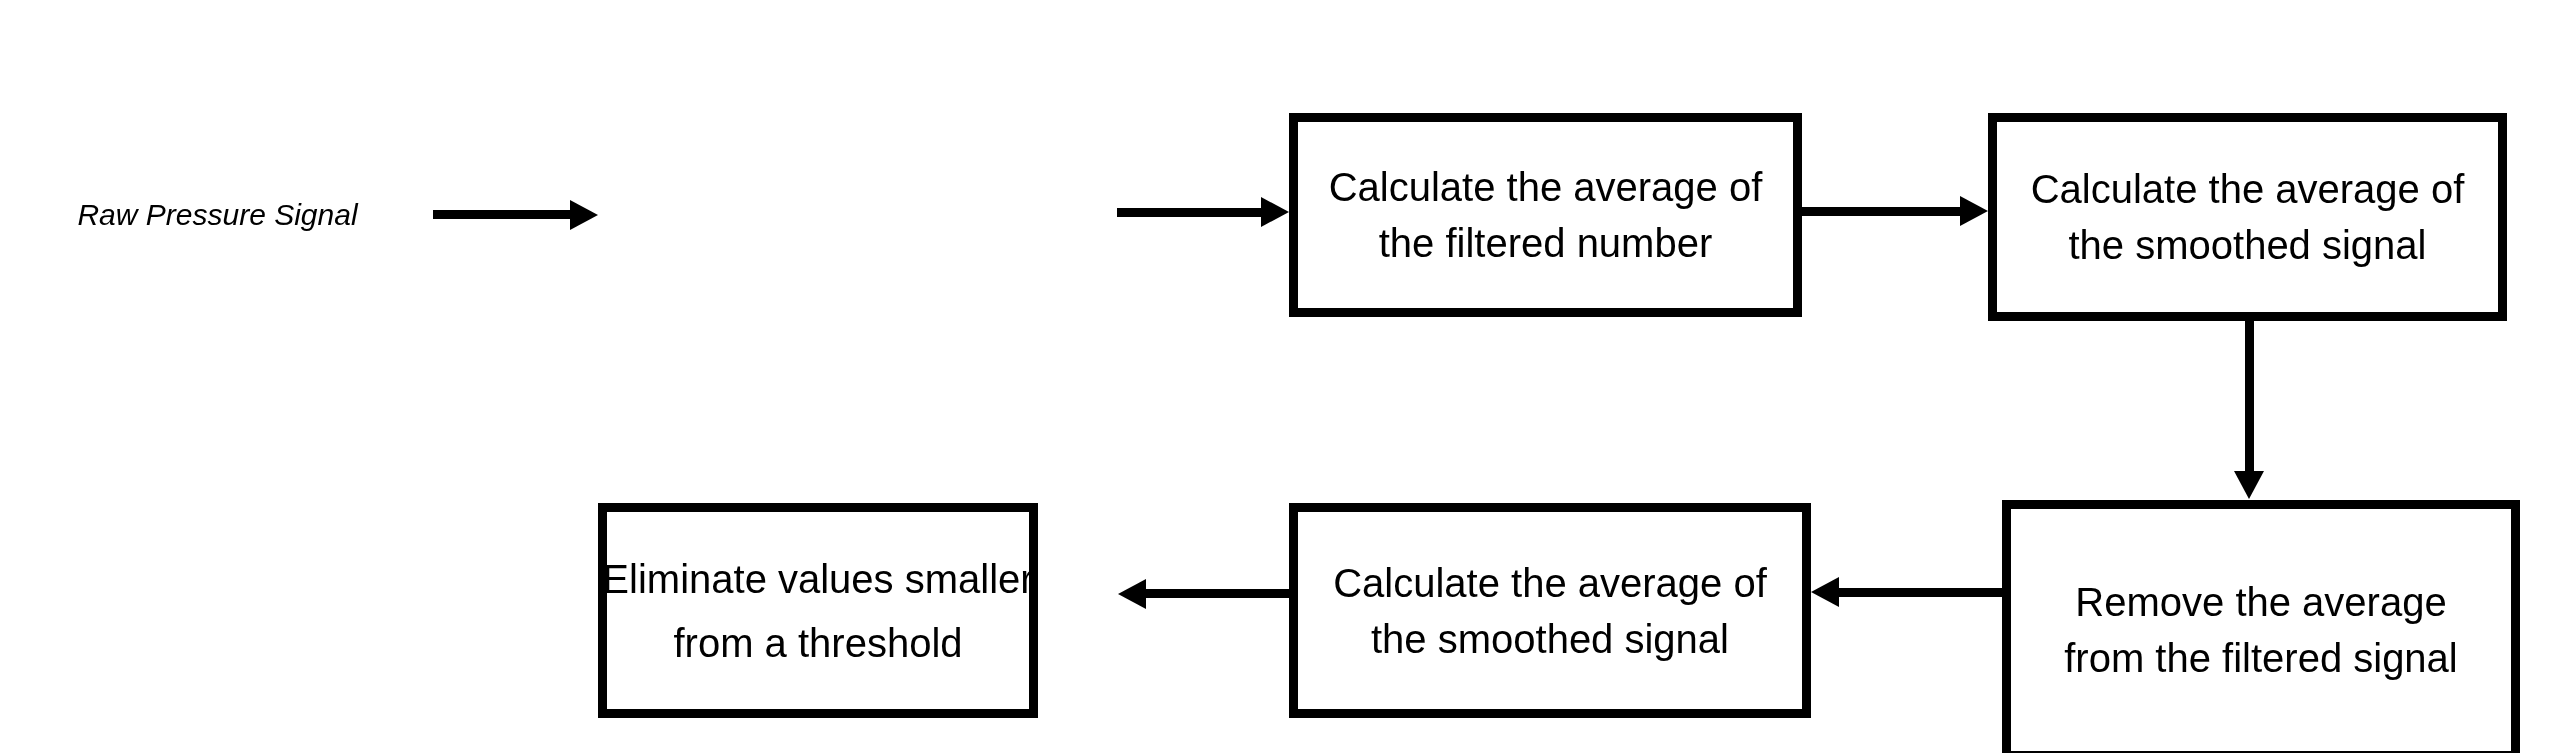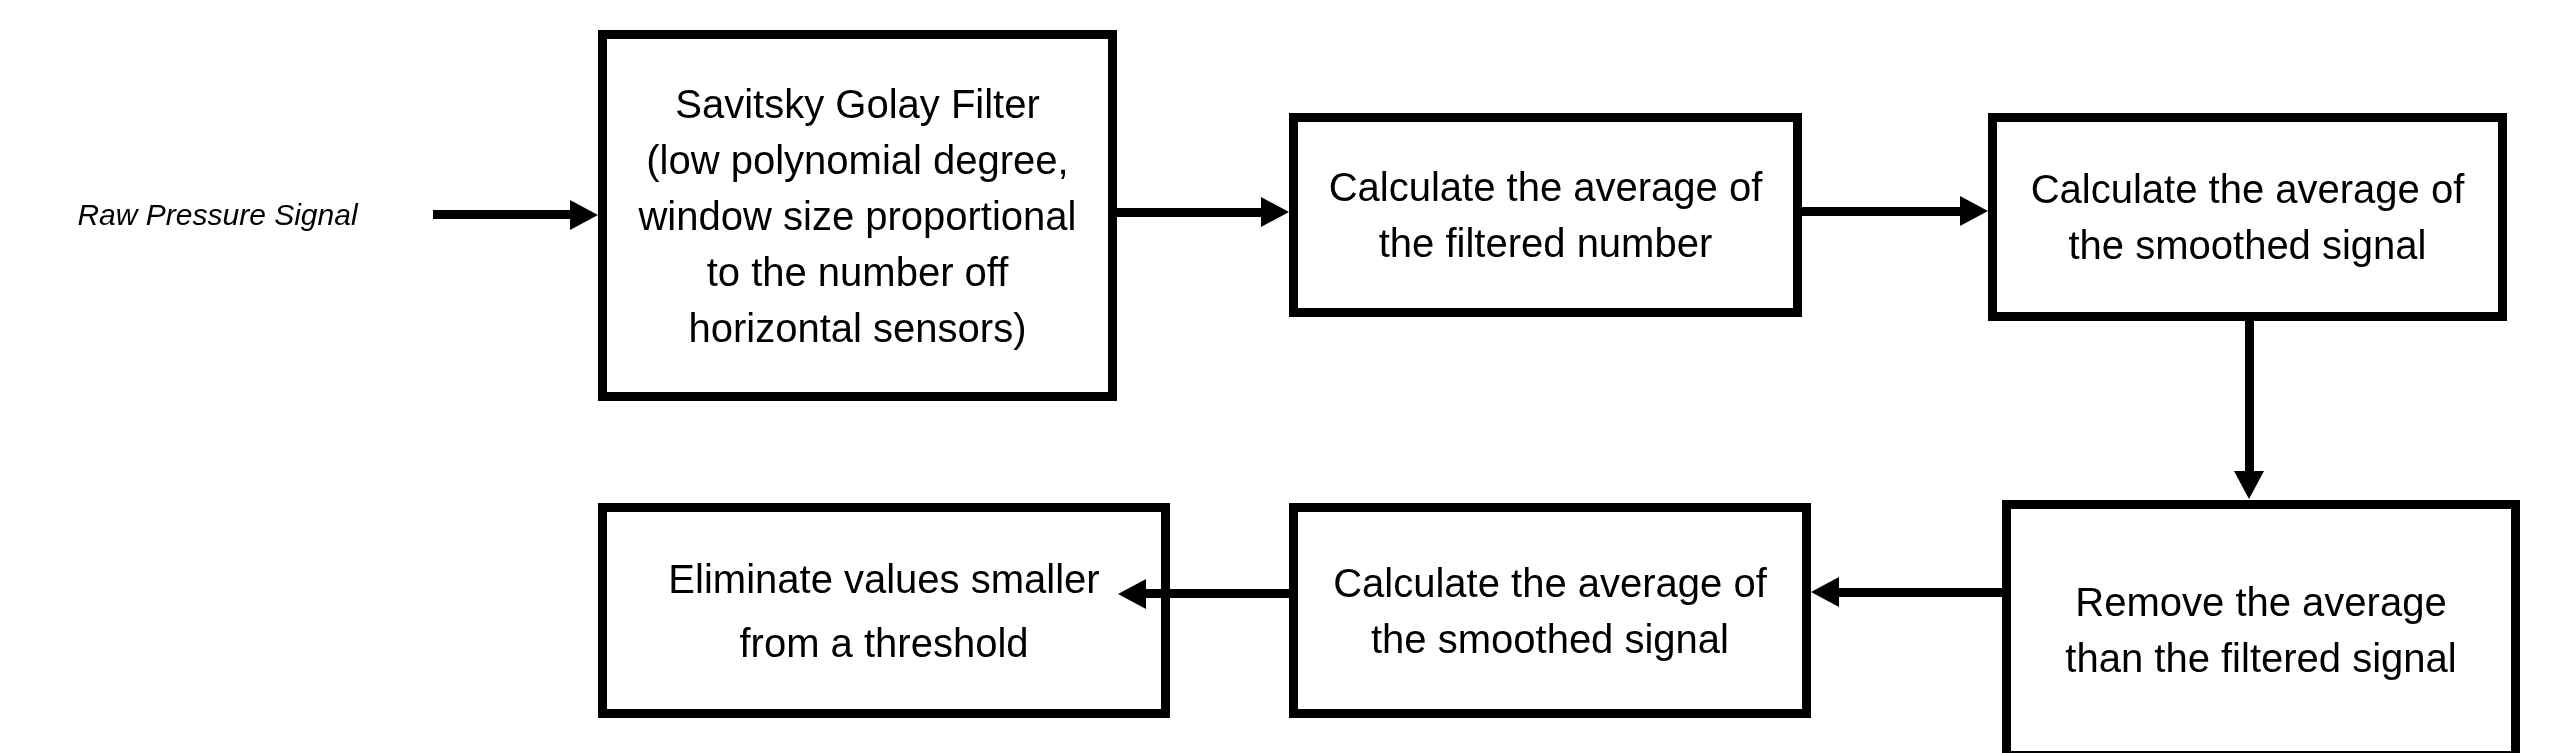--- a/index.html
+++ b/index.html
@@ -36,21 +36,21 @@
     font-size: 30px;
     font-style: italic;
   }
   
   #raw-label            { left: 15.5px;   top: 179px; width: 404px; height: 71px; }
   #box-sg               { left: 598px;  top: 30px;  width: 519px; height: 371px; }
   #box-avg-filtered     { left: 1289px; top: 113px; width: 513px; height: 204px; }
   #box-avg-smoothed-top { left: 1988px; top: 113px; width: 519px; height: 208px; }
   #box-remove-avg       { left: 2002px; top: 500px; width: 518px; height: 260px; }
   #box-avg-smoothed-bot { left: 1289px; top: 503px; width: 522px; height: 215px; }
-  #box-eliminate        { left: 598px;  top: 503px; width: 572px; height: 215px; gap: 8px; }
+  #box-eliminate        { left: 598px;  top: 503px; width: 440px; height: 215px; gap: 8px; }
 
   
   .arrow { position: absolute; left: 0; top: 0; width: 0; height: 0; }
   .shaft { position: absolute; background: #000000; }
   .head  { position: absolute; width: 0; height: 0; }
   .head.right {
     border-left: 28px solid #000000;
     border-top: 15.5px solid transparent;
     border-bottom: 15.5px solid transparent;
   }
@@ -85,41 +85,34 @@
 </style>
 </head>
 <body>
 
 <div id="canvas">
 
   <div id="raw-label" class="node plain-label">
     <div class="line">Raw Pressure Signal</div>
   </div>
 
-  <div id="box-sg" class="node">
-    <div class="line">Savitsky Golay Filter</div>
-    <div class="line">(low polynomial degree,</div>
-    <div class="line">window size proportional</div>
-    <div class="line">to the number off</div>
-    <div class="line">horizontal sensors)</div>
-  </div>
 
   <div id="box-avg-filtered" class="node">
     <div class="line">Calculate the average of</div>
     <div class="line">the filtered number</div>
   </div>
 
   <div id="box-avg-smoothed-top" class="node">
     <div class="line">Calculate the average of</div>
     <div class="line">the smoothed signal</div>
   </div>
 
   <div id="box-remove-avg" class="node">
     <div class="line">Remove the average</div>
-    <div class="line">than the filtered signal</div>
+    <div class="line">from the filtered signal</div>
   </div>
 
   <div id="box-avg-smoothed-bot" class="node">
     <div class="line">Calculate the average of</div>
     <div class="line">the smoothed signal</div>
   </div>
 
   <div id="box-eliminate" class="node">
     <div class="line">Eliminate values smaller</div>
     <div class="line">from a threshold</div>

